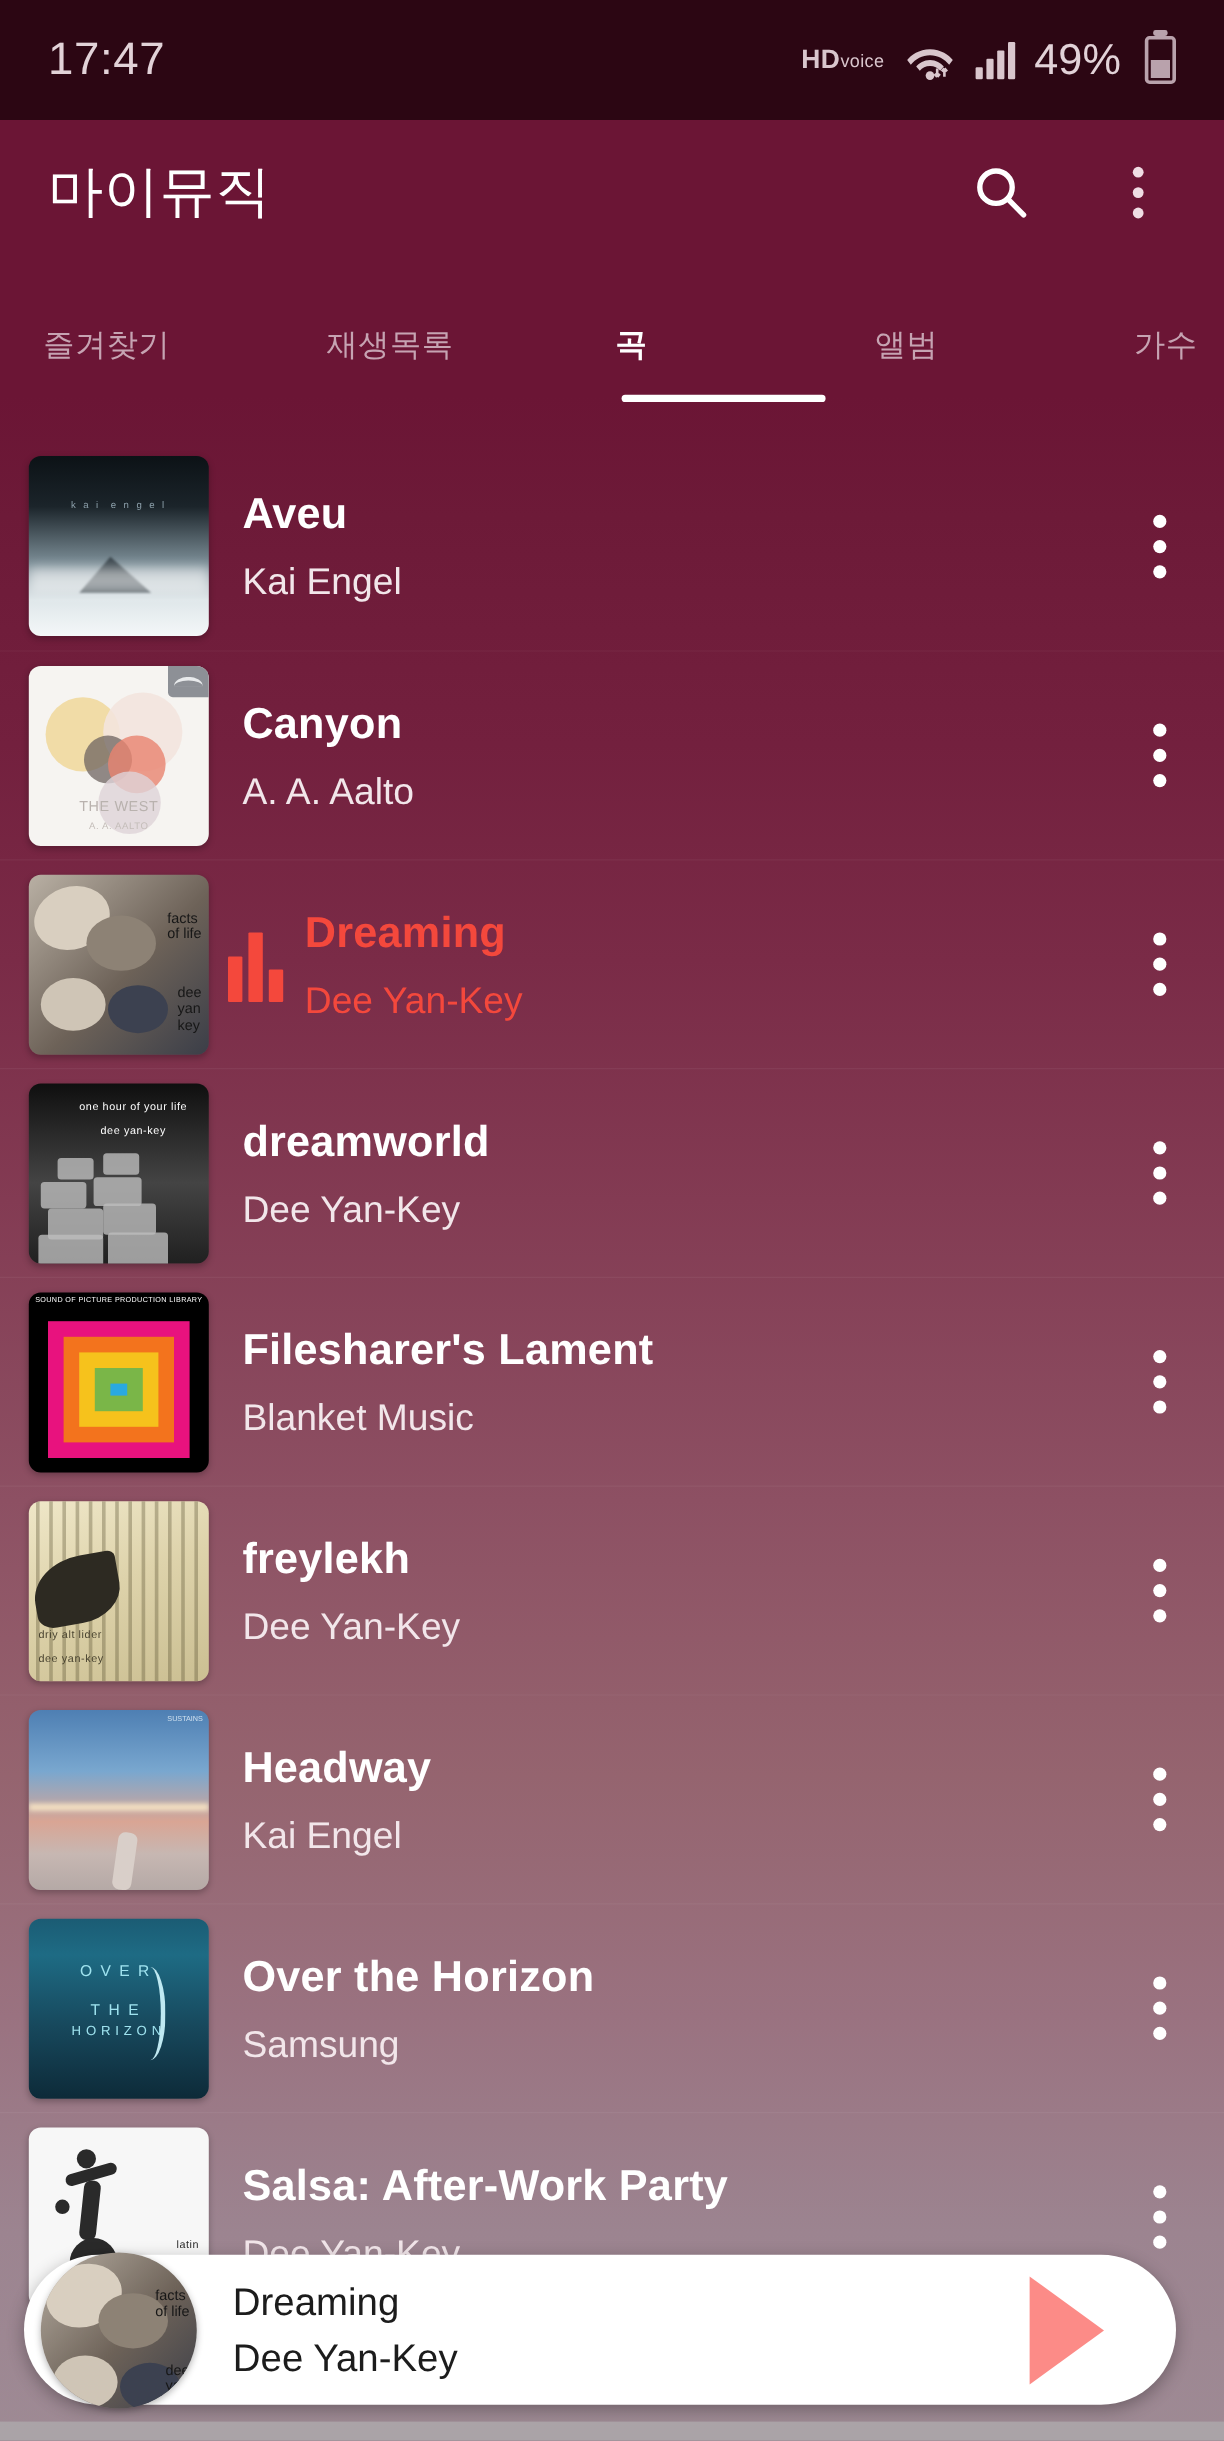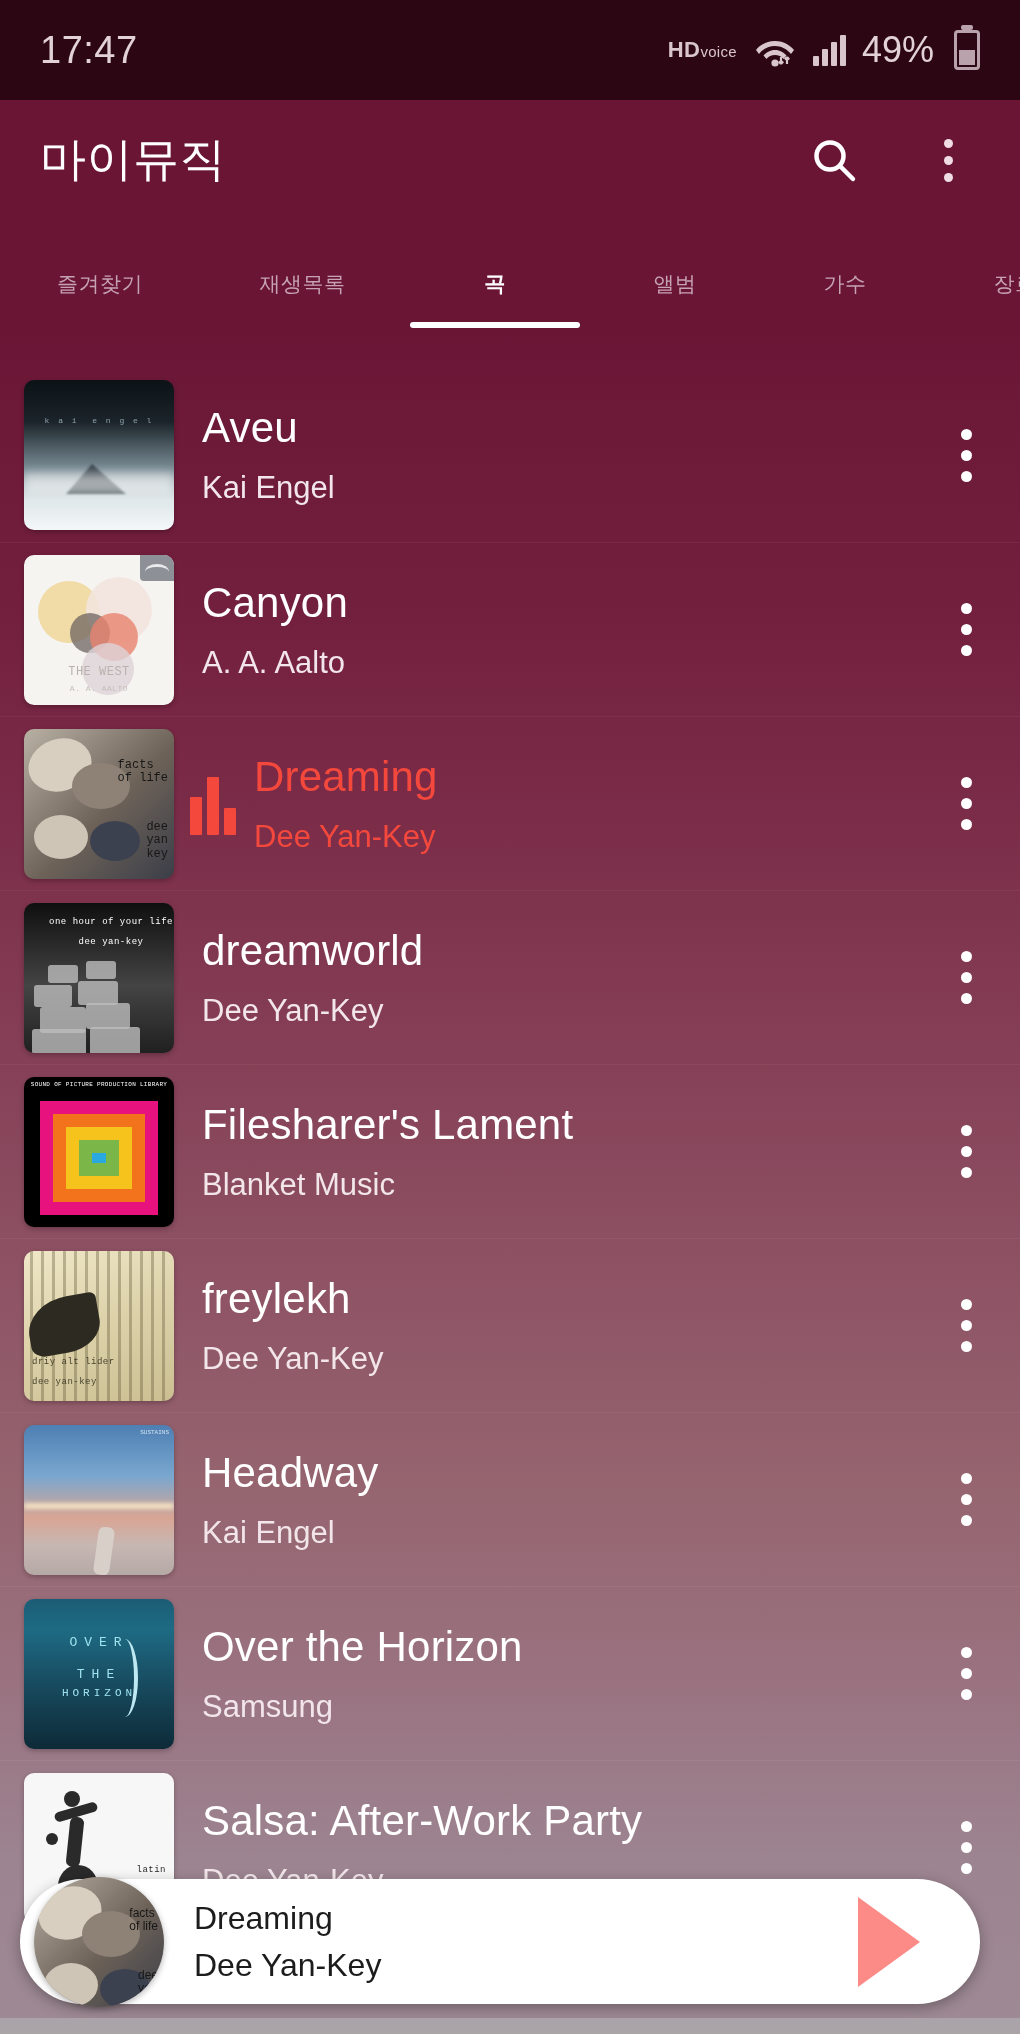--- a/index.html
+++ b/index.html
@@ -74,23 +74,24 @@
   .icon-btn { width:64px; height:64px; display:flex; align-items:center; justify-content:center; cursor:pointer; }
   .dots { display:flex; flex-direction:column; gap:8px; align-items:center; }
   .dots span { width:9px; height:9px; border-radius:50%; background:#f0dde4; display:block; }
 
   
   #tabs {
     position:absolute; top:262px; left:0; width:1020px; height:95px;
     display:flex; align-items:flex-start;
   }
   .tab {
-    flex:0 0 auto; text-align:center; position:relative;
-    font-size:21px; color:#c6a3b2; padding-top:8px; cursor:pointer;
+    flex:0 0 auto; position:relative;
+    font-size:26px; color:#c6a3b2; padding-top:8px; cursor:pointer;
     letter-spacing:0.5px;
+    margin-left:36px;
   }
   .tab.active { color:#ffffff; font-weight:bold; }
   .tab .underline {
     position:absolute; left:50%; transform:translateX(-50%);
     bottom:-30px; width:170px; height:6px; background:#fff; border-radius:3px;
     display:none;
   }
   .tab.active .underline { display:block; }
 
   
@@ -98,35 +99,34 @@
   .song-row {
     position:relative; height:174px; display:flex; align-items:center;
     padding-left:24px; padding-right:24px;
   }
   .song-row + .song-row { border-top:1px solid rgba(255,255,255,0.05); }
 
   .art {
     width:150px; height:150px; border-radius:10px; overflow:hidden;
     flex:0 0 150px; position:relative; background:#2a2a2a;
     box-shadow:0 2px 5px rgba(0,0,0,0.25);
-    font-family:Liberation Mono, monospace;
   }
   .art .cap {
     position:absolute; left:0; right:0; text-align:center;
     font-size:11px; letter-spacing:0.5px;
   }
 
   .eq { width:46px; flex:0 0 46px; margin-left:16px; display:flex; align-items:flex-end; gap:5px; height:62px; }
   .eq b { display:block; width:12px; background:#f4483c; border-radius:1px; }
   .eq b:nth-child(1){height:38px;}
   .eq b:nth-child(2){height:58px;}
   .eq b:nth-child(3){height:27px;}
 
   .meta { margin-left:28px; flex:1 1 auto; min-width:0; }
-  .title { font-size:42px; font-weight:normal; color:#ffffff; letter-spacing:0.2px; white-space:nowrap; }
+  .title { font-size:36px; font-weight:bold; color:#ffffff; letter-spacing:0.2px; white-space:nowrap; }
   .artist { font-size:31px; color:#f2e6ea; margin-top:18px; white-space:nowrap; }
   .song-row.playing .title,
   .song-row.playing .artist { color:#f4483c; }
   .song-row.playing .meta { margin-left:18px; }
 
   .row-menu { flex:0 0 60px; display:flex; align-items:center; justify-content:center; height:100%; cursor:pointer; }
   .row-menu .dots span { width:11px; height:11px; background:#ffffff; }
   .row-menu .dots { gap:10px; }
 
   

